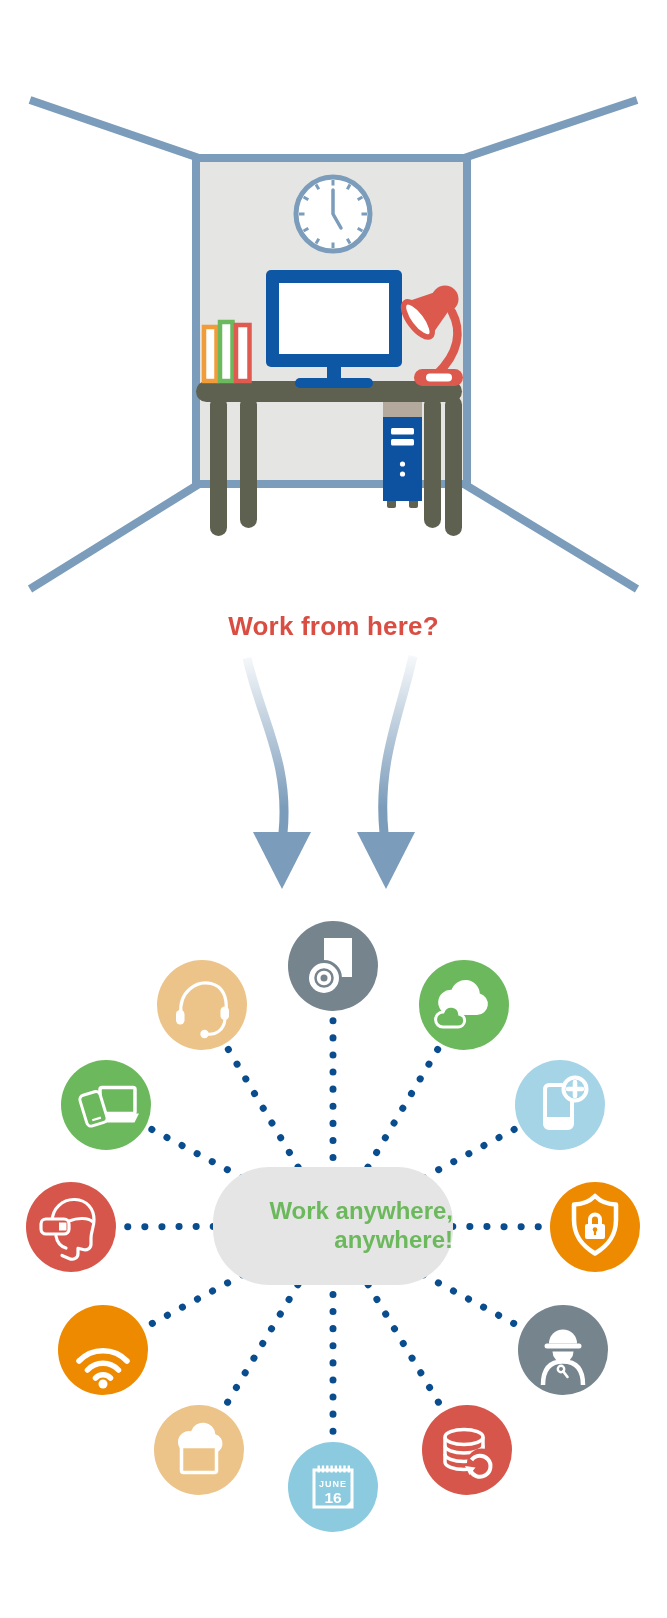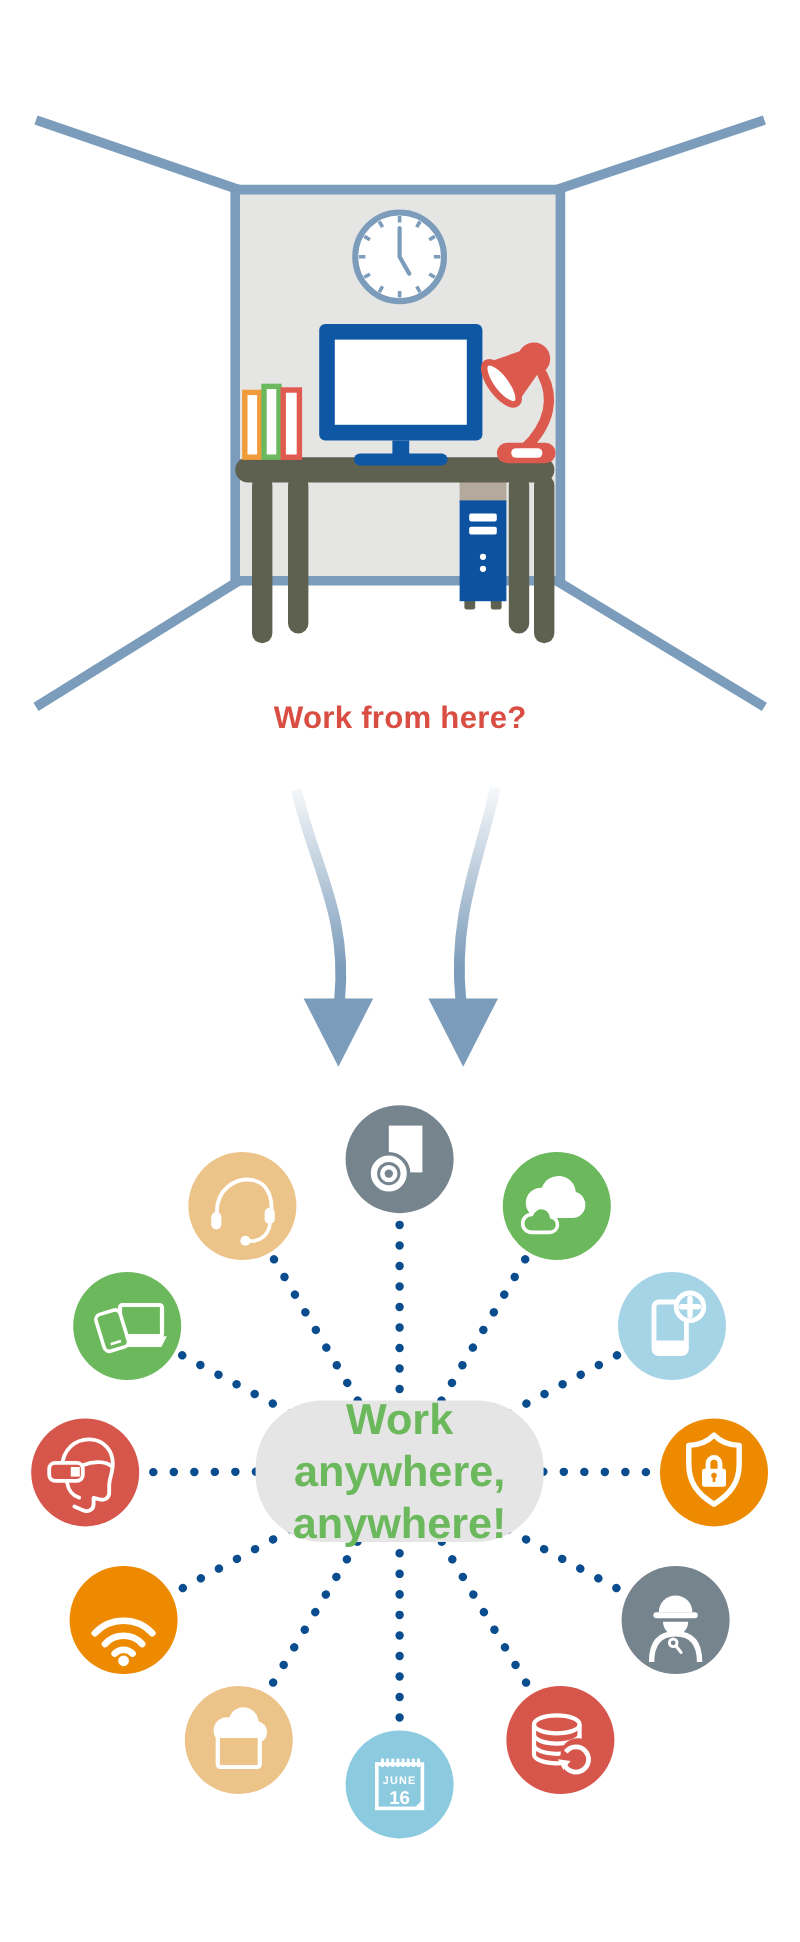--- a/index.html
+++ b/index.html
@@ -2,22 +2,22 @@
 <html><head>
 <meta charset="utf-8">
 <style>
   html,body{margin:0;padding:0;background:#fff;}
   .stage{position:relative;width:667px;height:1618px;background:#fff;overflow:hidden;
          font-family:"Liberation Sans",sans-serif;}
   .abs{position:absolute;}
   .caption{left:0;top:583px;width:667px;text-align:center;font-weight:bold;font-size:26px;letter-spacing:.2px;}
   .diagram{left:0;top:890px;width:667px;height:700px;}
   .bubble-label{left:213px;top:277px;width:240px;height:118px;display:flex;flex-direction:column;
-        align-items:center;justify-content:center;text-align:center;font-weight:bold;
-        font-size:36px;line-height:1.2;}
+        align-items:flex-end;justify-content:center;text-align:center;font-weight:bold;
+        font-size:24px;line-height:1.2;}
   .node{position:absolute;width:90px;height:90px;border-radius:50%;}
   .node svg{display:block;}
   svg{overflow:visible;}
   text{font-family:"Liberation Sans",sans-serif;font-weight:bold;}
 </style>
 </head>
 <body>
 
 <div class="stage">
 
@@ -79,21 +79,21 @@
       <rect x="414" y="369" width="49" height="17" rx="8.5" fill="#dc594e"></rect>
       <rect x="426" y="373.5" width="26" height="8" rx="4" fill="#fff"></rect>
       <circle cx="445" cy="299" r="13.5" fill="#dc594e"></circle>
       <g transform="translate(445 299) rotate(143)">
         <path d="M-4,-9 L33,-21 L33,21 L-4,9 Z" fill="#dc594e"></path>
         <ellipse cx="34" cy="0" rx="8.5" ry="21" fill="#fff" stroke="#dc594e" stroke-width="5.5"></ellipse>
       </g>
     </g>
   </svg>
 
-  <div class="abs caption" style="color: rgb(217, 77, 66);">Work from here?</div>
+  <div class="abs caption" style="color: rgb(217, 77, 66); margin-top: 28px;">Work from here?</div>
 
   <svg class="abs" style="left:0;top:640px" width="667" height="260" viewBox="0 0 667 260">
     <defs>
       <linearGradient id="arrowGrad" x1="0" y1="5" x2="0" y2="168" gradientUnits="userSpaceOnUse">
         <stop offset="0" stop-color="#ffffff"></stop>
         <stop offset="1" stop-color="#7b9cba"></stop>
       </linearGradient>
     </defs>
     <g>
       <path d="M247,18 C261,80 290,122 283,193" stroke="url(#arrowGrad)" stroke-width="9" fill="none"></path>

